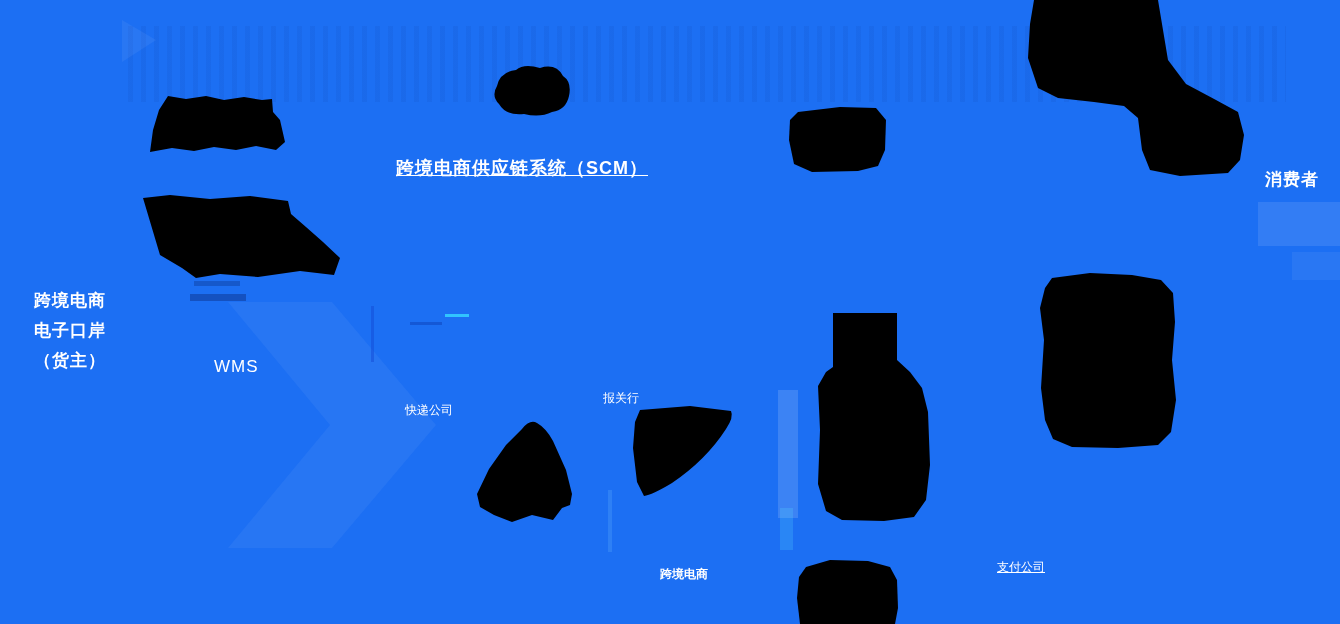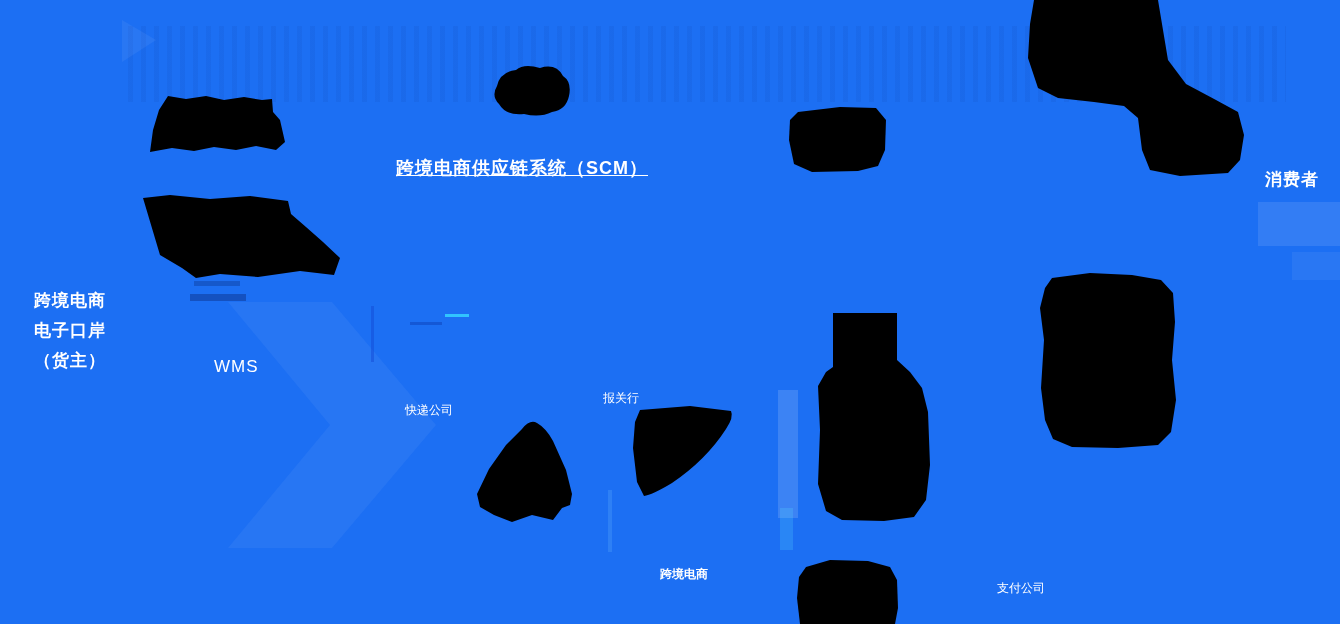--- a/index.html
+++ b/index.html
@@ -97,18 +97,18 @@
   <div class="label fs17" style="left:214px;top:357px;">WMS</div>
 
   <div class="label bold fs18" style="left:396px;top:156px;text-decoration:underline;">跨境电商供应链系统（SCM）</div>
 
   <div class="label fs16" style="left:405px;top:358px;">快递公司</div>
 
   <div class="label fs16" style="left:603px;top:346px;">报关行</div>
 
   <div class="label bold fs16" style="left:660px;top:522px;">跨境电商</div>
 
-  <div class="label fs16" style="left:997px;top:536px;">支付公司</div>
+  <div class="label fs16" style="left:997px;top:515px;text-decoration:underline;">支付公司</div>
 
 
   <div class="label bold fs17" style="left:1265px;top:168px;">消费者</div>
 
 </div>
 
 </body></html>

